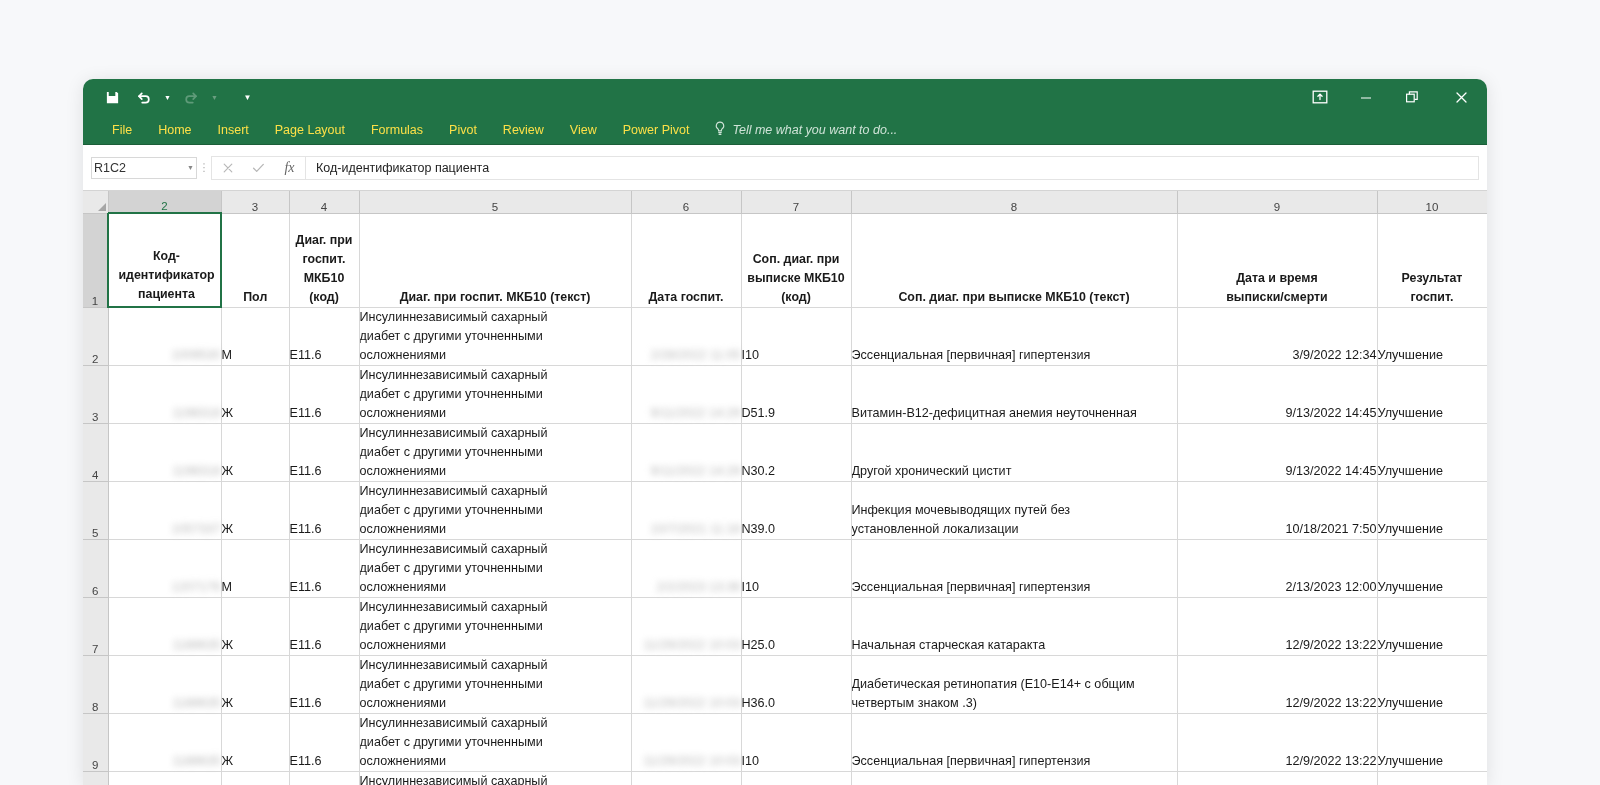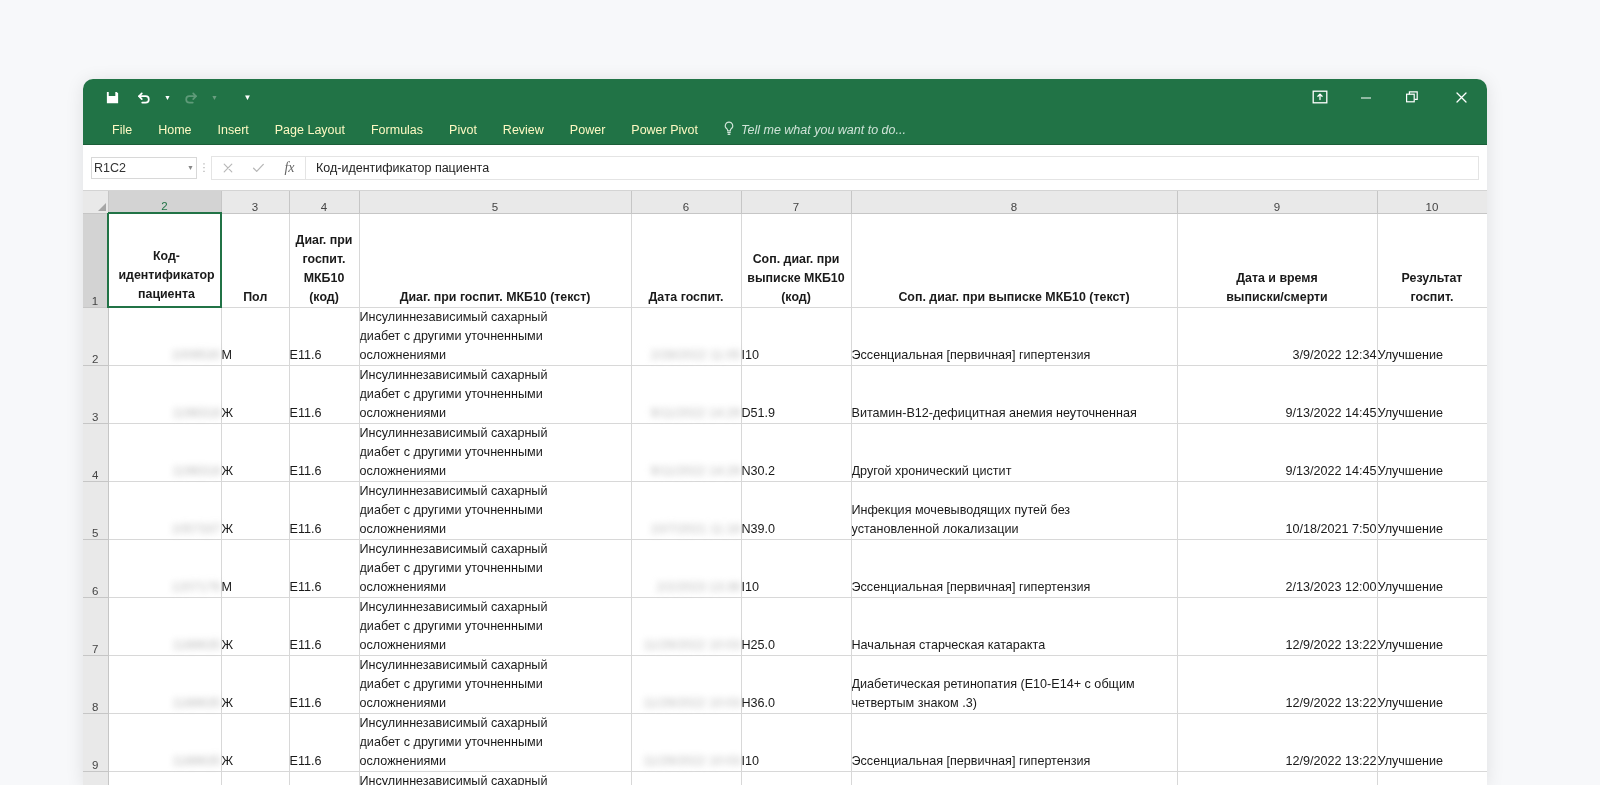--- a/index.html
+++ b/index.html
@@ -72,21 +72,21 @@
   
   .ribbon-tabs {
     height: 30px;
     background: #217346;
     display: flex;
     align-items: center;
     padding-left: 16px;
     border-bottom: 1px solid #1b5e38;
   }
   .rtab {
-    color: #fef9c3;
+    color: #fde047;
     font-size: 12.5px;
     padding: 0 13px;
     height: 30px;
     line-height: 30px;
     white-space: nowrap;
   }
   .tellme {
     display: flex;
     align-items: center;
     gap: 6px;
@@ -317,21 +317,21 @@
   </div>
 
   <div class="ribbon-tabs">
     <div class="rtab">File</div>
     <div class="rtab">Home</div>
     <div class="rtab">Insert</div>
     <div class="rtab">Page Layout</div>
     <div class="rtab">Formulas</div>
     <div class="rtab">Pivot</div>
     <div class="rtab">Review</div>
-    <div class="rtab">Power</div>
+    <div class="rtab">View</div>
     <div class="rtab">Power Pivot</div>
     <div class="tellme">
       <span>
         <svg width="12" height="15" viewBox="0 0 12 15" fill="none" stroke="#cfe3d7" stroke-width="1.1">
             <path d="M6 1.1a3.7 3.7 0 0 0-2.2 6.7c.5.4.8 1 .8 1.6v.5h2.8v-.5c0-.6.3-1.2.8-1.6A3.7 3.7 0 0 0 6 1.1z"></path>
             <path d="M4.7 11.6h2.6M5.1 13.4h1.8" stroke-linecap="round"></path>
           </svg>
       </span>
       <span class="tellme-text">Tell me what you want to do...</span>
     </div>

